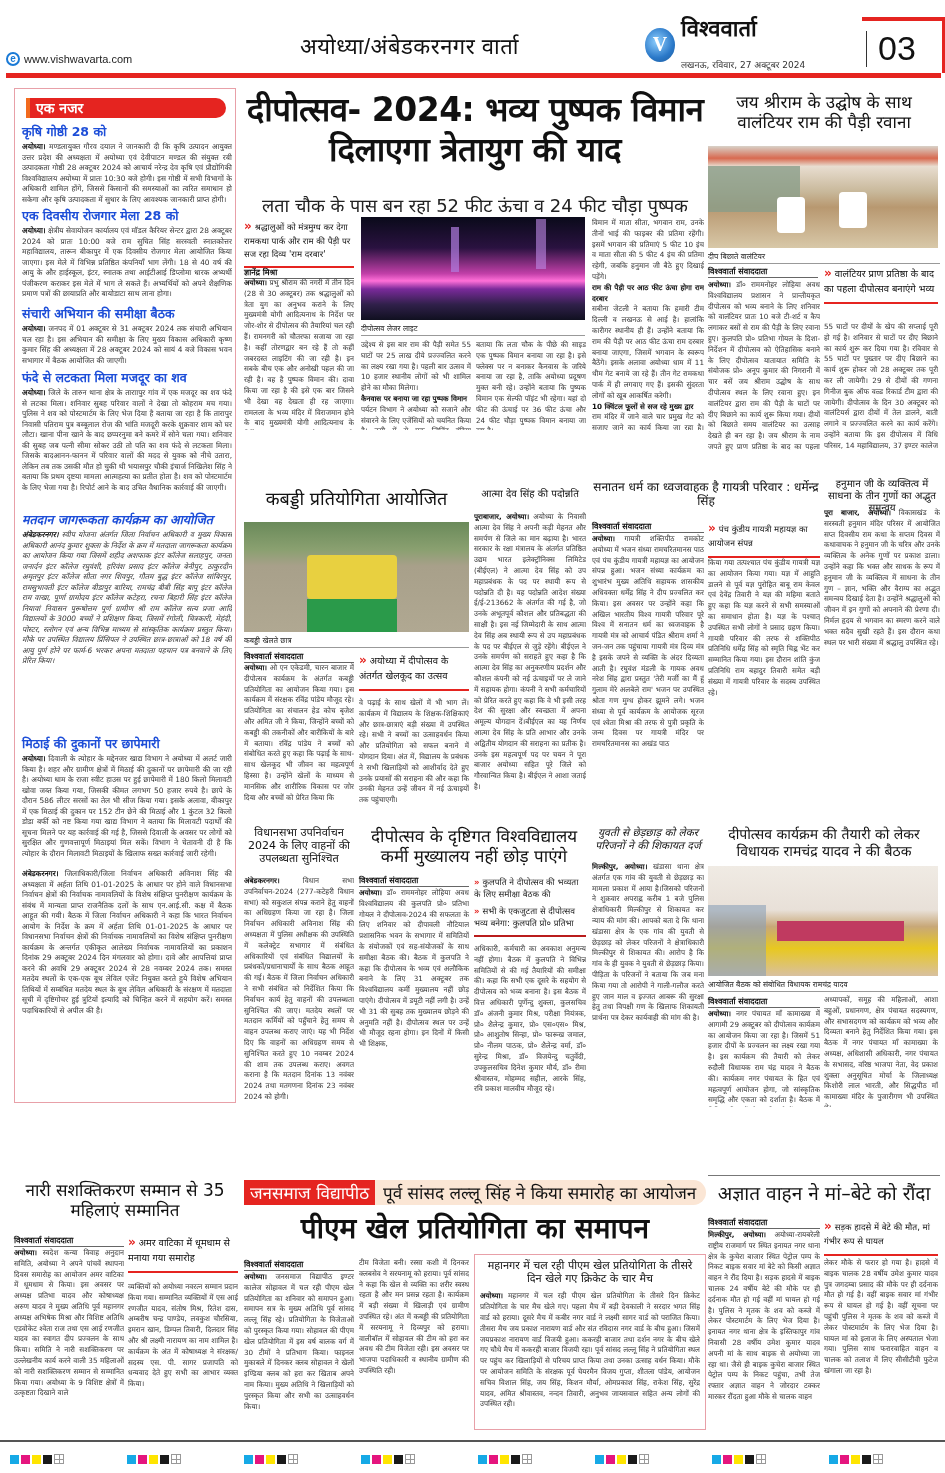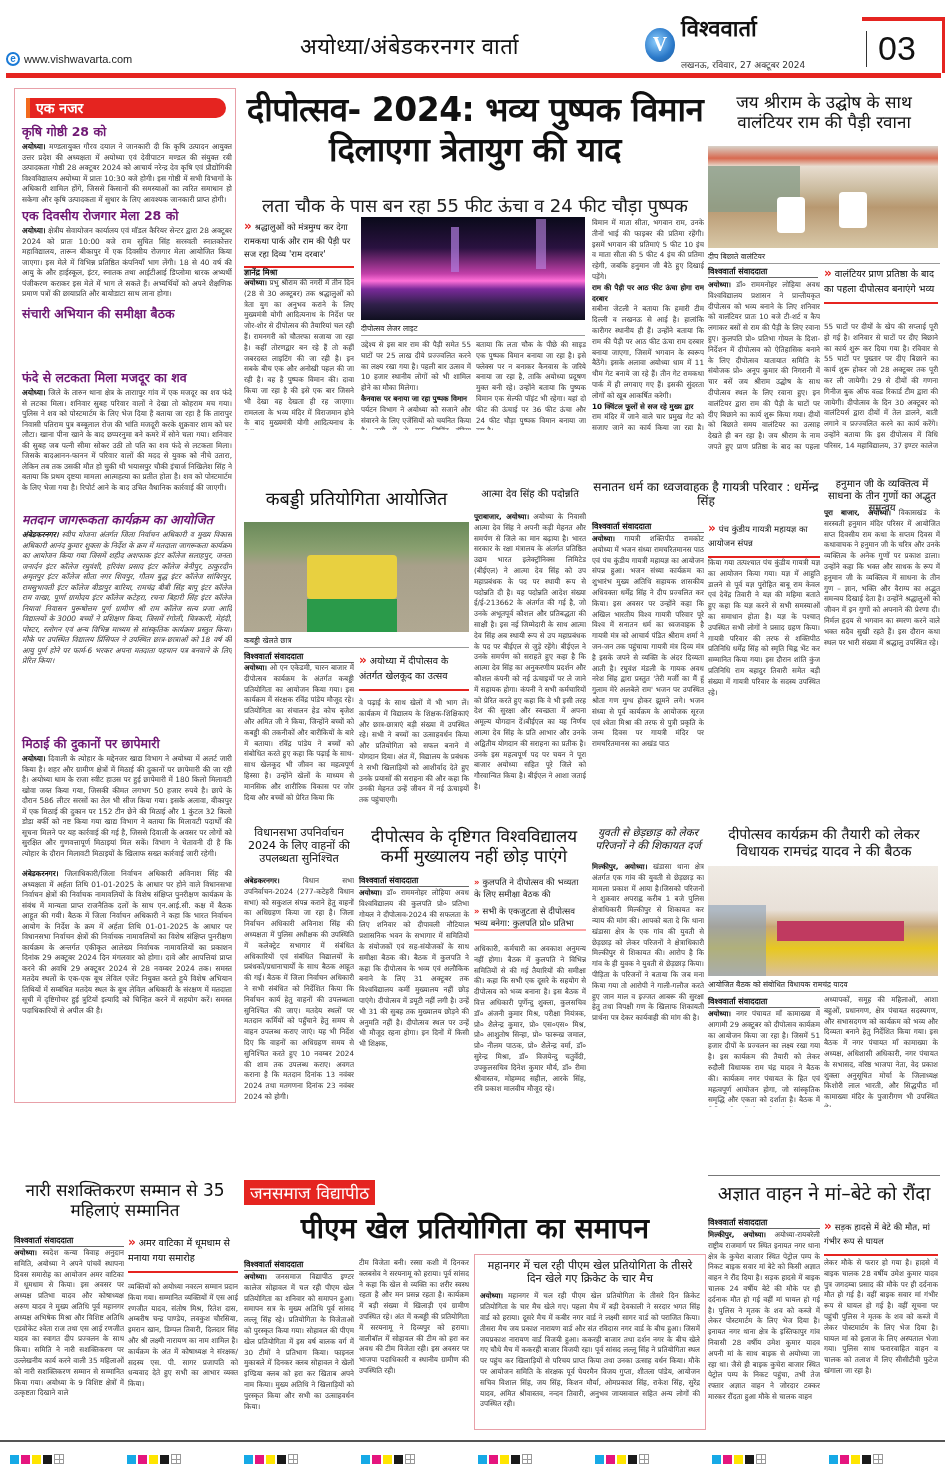--- a/index.html
+++ b/index.html
@@ -14,21 +14,21 @@
 .logo-globe{width:30px;height:34px;border-radius:50%;background:radial-gradient(circle at 40% 40%,#8fd0ff,#2a78c8 60%,#1d5a9a);color:#fff;font-weight:bold;font-size:20px;display:flex;align-items:center;justify-content:center;font-family:"Liberation Serif",serif}
 .logo-name{font-size:22px;font-weight:bold;color:#111;line-height:1}
 .logo-date{font-size:9px;color:#333;margin-top:18px}
 .page-num{left:862px;top:17px;width:84px;height:56px;border-top:4px solid #e52420;border-right:4px solid #e52420;}
 .page-num span{position:absolute;left:16px;top:8px;font-size:34px;font-family:"Liberation Sans",sans-serif;color:#111}
 .page-num .vl{position:absolute;left:4px;top:10px;width:1px;height:36px;background:#333}
 .redbar{left:6px;top:73px;width:935px;height:5px;background:#e52420}
 
 .leftbox{left:14px;top:88px;width:222px;height:1015px;border:1.5px solid #e8a0a8}
 .ek-nazar{left:26px;top:98px;width:200px;height:20px;background:linear-gradient(90deg,#f26a1e 0,#f26a1e 4px,#e52420 4px,#e52420 100%);border-radius:0 10px 10px 0;color:#fff;font-weight:bold;font-size:14px;padding-left:10px;line-height:20px}
-.lh{font-size:12.5px;font-weight:bold;color:#701a75;line-height:1.2}
+.lh{font-size:12.5px;font-weight:bold;color:#1d4ed8;line-height:1.2}
 .lp{font-size:7.4px;line-height:1.42;color:#333;text-align:justify}
 .lp b{color:#111}
 
 .hl-main{left:245px;top:90px;width:460px;text-align:center;font-size:33px;font-weight:bold;line-height:1.22;color:#111;letter-spacing:-0.5px}
 .hl-sub{left:245px;top:193px;width:460px;text-align:center;font-size:18px;color:#222}
 .rhl{font-weight:normal;color:#111;text-align:center;line-height:1.2}
 .photo{overflow:hidden}
 .cap{font-size:7.5px;color:#222;border-bottom:1.5px solid #999;padding:2px 0}
 .col{font-size:7.2px;line-height:1.5;color:#333;text-align:justify}
 .col b{color:#111}
@@ -73,39 +73,40 @@
 <div class="abs" style="left:22px;top:124px;width:210px;">
   <div class="lh">कृषि गोष्ठी 28 को</div>
   <p class="lp" style="margin-top:3px;height:70px;overflow:hidden"><b>अयोध्या।</b><span> मण्डलायुक्त गौरव दयाल ने जानकारी दी कि कृषि उत्पादन आयुक्त उत्तर प्रदेश की अध्यक्षता में अयोध्या एवं देवीपाटन मण्डल की संयुक्त रबी उत्पादकता गोष्ठी 28 अक्टूबर 2024 को आचार्य नरेन्द्र देव कृषि एवं प्रौद्योगिकी विश्वविद्यालय अयोध्या में प्रातः 10:30 बजे होगी। इस गोष्ठी में सभी विभागों के अधिकारी शामिल होंगे, जिससे किसानों की समस्याओं का त्वरित समाधान हो सकेगा और कृषि उत्पादकता में सुधार के लिए आवश्यक जानकारी प्राप्त होगी।</span></p>
 </div>
 <div class="abs" style="left:22px;top:208px;width:210px;">
   <div class="lh">एक दिवसीय रोजगार मेला 28 को</div>
   <p class="lp" style="margin-top:3px;height:85px;overflow:hidden"><b>अयोध्या।</b><span> क्षेत्रीय सेवायोजन कार्यालय एवं मॉडल कैरियर सेन्टर द्वारा 28 अक्टूबर 2024 को प्रातः 10:00 बजे राम सुचित सिंह सरस्वती स्नातकोत्तर महाविद्यालय, तारून बीकापुर में एक दिवसीय रोजगार मेला आयोजित किया जाएगा। इस मेले में विभिन्न प्रतिष्ठित कंपनियाँ भाग लेंगी। 18 से 40 वर्ष की आयु के और हाईस्कूल, इंटर, स्नातक तथा आईटीआई डिप्लोमा धारक अभ्यर्थी पंजीकरण कराकर इस मेले में भाग ले सकते हैं। अभ्यर्थियों को अपने शैक्षणिक प्रमाण पत्रों की छायाप्रति और बायोडाटा साथ लाना होगा।</span></p>
 </div>
 <div class="abs" style="left:22px;top:306px;width:210px;">
   <div class="lh">संचारी अभियान की समीक्षा बैठक</div>
+  <p class="lp" style="margin-top:3px;height:44px;overflow:hidden"><b>अयोध्या।</b><span> जनपद में 01 अक्टूबर से 31 अक्टूबर 2024 तक संचारी अभियान चल रहा है। इस अभियान की समीक्षा के लिए मुख्य विकास अधिकारी कृष्ण कुमार सिंह की अध्यक्षता में 28 अक्टूबर 2024 को सायं 4 बजे विकास भवन सभागार में बैठक आयोजित की जाएगी।</span></p>
 </div>
 <div class="abs" style="left:22px;top:370px;width:210px;">
   <div class="lh">फंदे से लटकता मिला मजदूर का शव</div>
   <p class="lp" style="margin-top:3px;height:128px;overflow:hidden"><b>अयोध्या।</b><span> जिले के तारुन थाना क्षेत्र के ताराापुर गांव में एक मजदूर का शव फंदे से लटका मिला। शनिवार सुबह परिवार वालों ने देखा तो कोहराम मच गया। पुलिस ने शव को पोस्टमार्टम के लिए भेज दिया है बताया जा रहा है कि तारापुर निवासी पतिराम पुत्र बब्बूलाल रोज की भांति मजदूरी करके शुक्रवार शाम को घर लौटा। खाना पीना खाने के बाद छप्परनुमा बने कमरे में सोने चला गया। शनिवार की सुबह जब पत्नी सीमा सोकर उठी तो पति का शव फंदे से लटकता मिला। जिसके बादआनन-फानन में परिवार वालों की मदद से युवक को नीचे उतारा, लेकिन तब तक उसकी मौत हो चुकी थी भयासपुर चौकी इंचार्ज निखिलेश सिंह ने बताया कि प्रथम दृष्टया मामला आत्महत्या का प्रतीत होता है। शव को पोस्टमार्टम के लिए भेजा गया है। रिपोर्ट आने के बाद उचित वैधानिक कार्रवाई की जाएगी।</span></p>
 </div>
 <div class="abs" style="left:22px;top:512px;width:210px;font-style:italic;">
   <div class="lh">मतदान जागरूकता कार्यक्रम का आयोजित</div>
   <p class="lp" style="margin-top:3px;height:212px;overflow:hidden"><b>अंबेडकरनगर।</b><span> स्वीप योजना अंतर्गत जिला निर्वाचन अधिकारी व मुख्य विकास अधिकारी आनंद कुमार शुक्ला के निर्देश के क्रम में मतदाता जागरूकता कार्यक्रम का आयोजन किया गया जिसमें शहीद अशफाक इंटर कॉलेज सलाहपुर, जनता जनार्दन इंटर कॉलेज रघुवंशी, हरिवंश प्रसाद इंटर कॉलेज बेनीपुर, ठाकुरदीन अमृतपुर इंटर कॉलेज सीता नगर शिवपुर, गौतम बुद्ध इंटर कॉलेज सांबिरपुर, रामसुभावती इंटर कॉलेज बीडापुर बारिया, रामचंद्र बीबी सिंह बापू इंटर कॉलेज राम वाखा, पूर्णा ग्रामोदय इंटर कॉलेज कटेहरा, रचना बिहारी सिंह इंटर कॉलेज नियावां निवासन पुरूषोत्तम पूर्ण ग्रामीण श्री राम कॉलेज सत्य प्रजा आदि विद्यालयों के 3000 बच्चों ने प्रशिक्षण किया, जिसमें रंगोली, चित्रकारी, मेहंदी, पोस्टर, स्लोगन एवं अन्य विभिन्न माध्यम से सांस्कृतिक कार्यक्रम प्रस्तुत किया। मौके पर उपस्थित विद्यालय प्रिंसिपल ने उपस्थित छात्र-छात्राओं को 18 वर्ष की आयु पूर्ण होने पर फार्म-6 भरकर अपना मतदाता पहचान पत्र बनवाने के लिए प्रेरित किया।</span></p>
 </div>
 <div class="abs" style="left:22px;top:736px;width:210px;">
   <div class="lh">मिठाई की दुकानों पर छापेमारी</div>
   <p class="lp" style="margin-top:3px;height:118px;overflow:hidden"><b>अयोध्या।</b><span> दिवाली के त्योहार के मद्देनजर खाद्य विभाग ने अयोध्या में अलर्ट जारी किया है। शहर और ग्रामीण क्षेत्रों में मिठाई की दुकानों पर छापेमारी की जा रही है। अयोध्या धाम के राजा स्वीट हाउस पर हुई छापेमारी में 180 किलो मिलावटी खोवा जब्त किया गया, जिसकी कीमत लगभग 50 हजार रुपये है। छापे के दौरान 586 लीटर सरसों का तेल भी सीज किया गया। इसके अलावा, बीकापुर में एक मिठाई की दुकान पर 152 टीन छेने की मिठाई और 1 कुंटल 32 किलो डोडा बर्फी को नष्ट किया गया खाद्य विभाग ने बताया कि मिलावटी पदार्थों की सूचना मिलने पर यह कार्रवाई की गई है, जिससे दिवाली के अवसर पर लोगों को सुरक्षित और गुणवत्तापूर्ण मिठाइयां मिल सकें। विभाग ने चेतावनी दी है कि त्योहार के दौरान मिलावटी मिठाइयों के खिलाफ सख्त कार्रवाई जारी रहेगी।</span></p>
 </div>
 <div class="abs" style="left:22px;top:866px;width:210px;">
   <p class="lp" style="margin-top:3px;height:195px;overflow:hidden"><b>अंबेडकरनगर।</b><span> जिलाधिकारी/जिला निर्वाचन अधिकारी अविनाश सिंह की अध्यक्षता में अर्हता तिथि 01-01-2025 के आधार पर होने वाले विधानसभा निर्वाचन क्षेत्रों की निर्वाचक नामावलियों के विशेष संक्षिप्त पुनरीक्षण कार्यक्रम के संबंध में मान्यता प्राप्त राजनैतिक दलों के साथ एन.आई.सी. कक्ष में बैठक आहूत की गयी। बैठक में जिला निर्वाचन अधिकारी ने कहा कि भारत निर्वाचन आयोग के निर्देश के क्रम में अर्हता तिथि 01-01-2025 के आधार पर विधानसभा निर्वाचन क्षेत्रों की निर्वाचक नामावलियों का विशेष संक्षिप्त पुनरीक्षण कार्यक्रम के अन्तर्गत एकीकृत आलेख्य निर्वाचक नामावलियों का प्रकाशन दिनांक 29 अक्टूबर 2024 दिन मंगलवार को होगा। दावे और आपत्तियां प्राप्त करने की अवधि 29 अक्टूबर 2024 से 28 नवम्बर 2024 तक। समस्त मतदेय स्थलों के एक-एक बूथ लेविल एजेंट नियुक्त करते हुये विशेष अभियान तिथियों में सम्बंधित मतदेय स्थल के बूथ लेविल अधिकारी के संरक्षण में मतदाता सूची में दृष्टिगोचर हुई त्रुटियों इत्यादि को चिन्हित करने में सहयोग करें। समस्त पदाधिकारियों से अपील की है।</span></p>
 </div>
 
 <div class="abs hl-main">दीपोत्सव- 2024: भव्य पुष्पक विमान दिलाएगा त्रेतायुग की याद</div>
-<div class="abs hl-sub">लता चौक के पास बन रहा 55 फीट ऊंचा व 24 फीट चौड़ा पुष्पक</div>
+<div class="abs hl-sub">लता चौक के पास बन रहा 52 फीट ऊंचा व 24 फीट चौड़ा पुष्पक</div>
 
 <div class="abs pull" style="left:244px;top:218px;width:110px;font-size:8.5px;"><span class="chev">»</span><span>श्रद्धालुओं को मंत्रमुग्ध कर देगा रामकथा पार्क और राम की पैड़ी पर सज रहा दिव्य 'राम दरबार'</span></div>
 <div class="abs byline" style="left:244px;top:266px;width:110px;">ज्ञानेंद्र मिश्रा</div>
 <div class="abs col" style="left:244px;top:278px;width:110px;height:152px;overflow:hidden"><b>अयोध्या।</b><span> प्रभु श्रीराम की नगरी में तीन दिन (28 से 30 अक्टूबर) तक श्रद्धालुओं को त्रेता युग का अनुभव कराने के लिए मुख्यमंत्री योगी आदित्यनाथ के निर्देश पर जोर-शोर से दीपोत्सव की तैयारियां चल रही हैं। रामनगरी को चौतरफा सजाया जा रहा है। कहीं तोरणद्वार बन रहे हैं तो कहीं जबरदस्त लाइटिंग की जा रही है। इन सबके बीच एक और अनोखी पहल की जा रही है। वह है पुष्पक विमान की। दावा किया जा रहा है की इसे एक बार जिसने भी देखा वह देखता ही रह जाएगा। रामलला के भव्य मंदिर में विराजमान होने के बाद मुख्यमंत्री योगी आदित्यनाथ के निर्देश पर भगवान राम के आगमन की खुशी में इस बार दीपोत्सव और भी भव्य तरीके से मनाया जाएगा। इसी</span></div>
 
 <div class="abs photo" style="left:361px;top:217px;width:224px;height:103px;background:linear-gradient(180deg,#0a0a1a 0%,#2a1240 30%,#c13fa8 55%,#ff6fd8 62%,#7a2a9a 70%,#30204a 85%,#101020 100%)">
   <div style="position:absolute;left:40%;top:10%;width:8px;height:45px;background:#b07de0;opacity:.7"></div>
   <div style="position:absolute;left:78%;top:2%;width:10px;height:50px;background:#c08ae8;opacity:.6"></div>
 </div>
 <div class="abs cap" style="left:361px;top:321px;width:224px;">दीपोत्सव लेजर लाइट</div>
@@ -148,21 +149,21 @@
 <div class="abs col" style="left:592px;top:534px;width:112px;height:280px;overflow:hidden"><b>अयोध्या।</b><span> गायत्री शक्तिपीठ रामकोट अयोध्या में भजन संध्या रामचरितमानस पाठ एवं पंच कुंडीय गायत्री महायज्ञ का आयोजन संपन्न हुआ। भजन संध्या कार्यक्रम का शुभारंभ मुख्य अतिथि सहायक शासकीय अधिवक्ता धर्मेंद्र सिंह ने दीप प्रज्वलित कर किया। इस अवसर पर उन्होंने कहा कि अखिल भारतीय विश्व गायत्री परिवार पूरे विश्व में सनातन धर्म का ध्वजवाहक है गायत्री मंत्र को आचार्य पंडित श्रीराम शर्मा ने जन-जन तक पहुंचाया गायत्री मंत्र दिव्य मंत्र है इसके जपने से व्यक्ति के अंदर दिव्यता आती है। रघुवंश मंडली के गायक अवध नरेश सिंह द्वारा प्रस्तुत 'तेरी मर्जी का मैं हूं गुलाम मेरे अलबेले राम' भजन पर उपस्थित श्रोता गण मुग्ध होकर झूमने लगे। भजन संध्या से पूर्व कार्यक्रम के आयोजक सूरज एवं श्वेता मिश्रा की तरफ से पुत्री प्रकृति के जन्म दिवस पर गायत्री मंदिर पर रामचरितमानस का अखंड पाठ</span></div>
 <div class="abs pull" style="left:708px;top:520px;width:112px;font-size:8.5px;"><span class="chev">»</span><span>पंच कुंडीय गायत्री महायज्ञ का आयोजन संपन्न</span></div>
 <div class="abs col" style="left:708px;top:558px;width:112px;height:256px;overflow:hidden"><span>किया गया तत्पश्चात पंच कुंडीय गायत्री यज्ञ का आयोजन किया गया। यज्ञ में आहुति डालने से पूर्व यज्ञ पुरोहित बाबू राम केवल एवं देवेंद्र तिवारी ने यज्ञ की महिमा बताते हुए कहा कि यज्ञ करने से सभी समस्याओं का समाधान होता है। यज्ञ के पश्चात् उपस्थित सभी लोगों ने प्रसाद ग्रहण किया। गायत्री परिवार की तरफ से शक्तिपीठ प्रतिनिधि धर्मेंद्र सिंह को स्मृति चिह्न भेंट कर सम्मानित किया गया। इस दौरान शांति कुंज प्रतिनिधि राम बहादुर तिवारी समेत बड़ी संख्या में गायत्री परिवार के सदस्य उपस्थित रहे।</span></div>
 
 <div class="abs rhl" style="left:244px;top:826px;width:110px;font-size:11px;">विधानसभा उपनिर्वाचन 2024 के लिए वाहनों की उपलब्धता सुनिश्चित</div>
 <div class="abs col" style="left:244px;top:876px;width:110px;height:230px;overflow:hidden"><b>अंबेडकरनगर।</b><span> विधान सभा उपनिर्वाचन-2024 (277-कटेहरी विधान सभा) को सकुशल संपन्न कराने हेतु वाहनों का अधिग्रहण किया जा रहा है। जिला निर्वाचन अधिकारी अविनाश सिंह की अध्यक्षता में पुलिस अधीक्षक की उपस्थिति में कलेक्ट्रेट सभागार में संबंधित अधिकारियों एवं संबंधित विद्यालयों के प्रबंधकों/प्रधानाचार्यों के साथ बैठक आहूत की गई। बैठक में जिला निर्वाचन अधिकारी ने सभी संबंधित को निर्देशित किया कि निर्वाचन कार्य हेतु वाहनों की उपलब्धता सुनिश्चित की जाए। मतदेय स्थलों पर मतदान कर्मियों को पहुँचाने हेतु समय से वाहन उपलब्ध कराए जाएं। यह भी निर्देश दिए कि वाहनों का अधिग्रहण समय से सुनिश्चित करते हुए 10 नवम्बर 2024 की शाम तक उपलब्ध कराए। अवगत कराना है कि मतदान दिनांक 13 नवंबर 2024 तथा मतगणना दिनांक 23 नवंबर 2024 को होगी।</span></div>
 
 <div class="abs rhl" style="left:359px;top:826px;width:230px;font-size:17px;">दीपोत्सव के दृष्टिगत विश्वविद्यालय कर्मी मुख्यालय नहीं छोड़ पाएंगे</div>
 <div class="abs byline" style="left:359px;top:874px;width:110px;">विश्ववार्ता संवाददाता</div>
 <div class="abs col" style="left:359px;top:888px;width:110px;height:218px;overflow:hidden"><b>अयोध्या।</b><span> डॉ० राममनोहर लोहिया अवध विश्वविद्यालय की कुलपति प्रो० प्रतिभा गोयल ने दीपोत्सव-2024 की सफलता के लिए शनिवार को दीपावली नौटियाल प्रशासनिक भवन के सभागार में समितियों के संयोजकों एवं सह-संयोजकों के साथ समीक्षा बैठक की। बैठक में कुलपति ने कहा कि दीपोत्सव के भव्य एवं अलौकिक बनाने के लिए 31 अक्टूबर तक विश्वविद्यालय कर्मी मुख्यालय नहीं छोड़ पाएंगे। दीपोत्सव में डयूटी नहीं लगी है। उन्हें भी 31 की सुबह तक मुख्यालय छोड़ने की अनुमति नहीं है। दीपोत्सव स्थल पर उन्हें भी मौजूद रहना होगा। इन दिनों में किसी भी शिक्षक,</span></div>
-<div class="abs" style="left:474px;top:876px;width:112px;border-bottom:2px solid #fca5a5;">
+<div class="abs" style="left:474px;top:876px;width:112px;border-bottom:2px solid #b91c1c;padding-bottom:6px">
   <div style="font-size:8.5px;line-height:1.45;margin-bottom:4px"><span class="chev" style="color:#e52420;font-weight:bold">» </span><span>कुलपति ने दीपोत्सव की भव्यता के लिए समीक्षा बैठक की</span></div>
   <div style="font-size:8.5px;line-height:1.45"><span class="chev" style="color:#e52420;font-weight:bold">» </span><span>सभी के एकजुटता से दीपोत्सव भव्य बनेगा: कुलपति प्रो० प्रतिभा</span></div>
 </div>
 <div class="abs col" style="left:474px;top:944px;width:112px;height:162px;overflow:hidden"><span>अधिकारी, कर्मचारी का अवकाश अनुमन्य नहीं होगा। बैठक में कुलपति ने विभिन्न समितियों से की गई तैयारियों की समीक्षा की। कहा कि सभी एक दूसरे के सहयोग से दीपोत्सव को भव्य बनाना है। इस बैठक में वित्त अधिकारी पूर्णेन्दु शुक्ला, कुलसचिव डॉ० अंजनी कुमार मिश्र, परीक्षा नियंत्रक, प्रो० शैलेन्द्र कुमार, प्रो० एस०एस० मिश्र, प्रो० आशुतोष सिन्हा, प्रो० फारूख जमाल, प्रो० नीलम पाठक, प्रो० शैलेन्द्र वर्मा, डॉ० सुरेन्द्र मिश्रा, डॉ० विजयेन्दु चतुर्वेदी, उपकुलसचिव दिनेश कुमार मौर्य, डॉ० रीमा श्रीवास्तव, मोहम्मद सहील, आरके सिंह, रवि प्रकाश मालवीय मौजूद रहे।</span></div>
 
 <div class="abs rhl" style="left:592px;top:826px;width:112px;font-size:10.5px;font-style:italic;">युवती से छेड़छाड़ को लेकर परिजनों ने की शिकायत दर्ज</div>
 <div class="abs col" style="left:592px;top:862px;width:112px;height:244px;overflow:hidden"><b>मिल्कीपुर, अयोध्या।</b><span> खंडासा थाना क्षेत्र अंतर्गत एक गांव की युवती से छेड़छाड़ का मामला प्रकाश में आया है।जिसको परिजनों ने शुक्रवार अपराह्न करीब 1 बजे पुलिस क्षेत्राधिकारी मिल्कीपुर से शिकायत कर न्याय की मांग की। आपको बता दे कि थाना खंडासा क्षेत्र के एक गांव की युवती से छेड़छाड़ को लेकर परिजनों ने क्षेत्राधिकारी मिल्कीपुर से शिकायत की। आरोप है कि गांव के ही युवक ने युवती से छेड़छाड़ किया। पीड़िता के परिजनों ने बताया कि जब मना किया गया तो आरोपी ने गाली-गलौज करते हुए जान माल व इज्जत आबरू की सुरक्षा हेतु तथा विपक्षी गण के खिलाफ शिकायती प्रार्थना पत्र देकर कार्यवाही की मांग की है।</span></div>
 
 <div class="abs rhl" style="left:708px;top:826px;width:232px;font-size:14px;">दीपोत्सव कार्यक्रम की तैयारी को लेकर विधायक रामचंद्र यादव ने की बैठक</div>
 <div class="abs photo" style="left:708px;top:866px;width:230px;height:110px;background:linear-gradient(180deg,#f0ebe4 0%,#e8e0d8 40%,#c8a878 55%,#e8c820 75%,#d8c0a0 100%)">
@@ -175,20 +176,21 @@
 <div class="abs col" style="left:824px;top:995px;width:114px;height:112px;overflow:hidden"><span>अध्यापकों, समूह की महिलाओं, आशा बहुओं, प्रधानगण, क्षेत्र पंचायत सदस्यगण, और सभासदगण को कार्यक्रम को भव्य और दिव्यता बनाने हेतु निर्देशित किया गया। इस बैठक में नगर पंचायत माँ कामाख्या के अध्यक्ष, अधिशासी अधिकारी, नगर पंचायत के सभासद, वरिष्ठ भाजपा नेता, वेद प्रकाश शुक्ला अनुसूचित मोर्चा के जिलाध्यक्ष किशोरी लाल भारती, और सिद्धपीठ माँ कामाख्या मंदिर के पुजारीगण भी उपस्थित थे।</span></div>
 
 <div class="abs rhl" style="left:14px;top:1180px;width:222px;font-size:17px;">नारी सशक्तिकरण सम्मान से 35 महिलाएं सम्मानित</div>
 <div class="abs byline" style="left:14px;top:1234px;width:110px;">विश्ववार्ता संवाददाता</div>
 <div class="abs col" style="left:14px;top:1248px;width:110px;height:188px;overflow:hidden"><b>अयोध्या।</b><span> स्वदेश कन्या विवाह अनुदान समिति, अयोध्या ने अपने पांचवें स्थापना दिवस समारोह का आयोजन अमर वाटिका में धूमधाम से किया। इस अवसर पर अध्यक्ष प्रतिभा यादव और कोषाध्यक्ष अरुण यादव ने मुख्य अतिथि पूर्व महानगर अध्यक्ष अभिषेक मिश्रा और विशिष्ट अतिथि एडवोकेट श्वेता राज तथा एस आई रणजीत यादव का स्वागत दीप प्रज्वलन के साथ किया। समिति ने नारी सशक्तिकरण पर उल्लेखनीय कार्य करने वाली 35 महिलाओं को नारी सशक्तिकरण सम्मान से सम्मानित किया गया। अयोध्या के 9 विशिष्ट क्षेत्रों में उत्कृष्टता दिखाने वाले</span></div>
 <div class="abs pull" style="left:128px;top:1234px;width:110px;"><span class="chev">»</span><span>अमर वाटिका में धूमधाम से मनाया गया समारोह</span></div>
 <div class="abs col" style="left:128px;top:1282px;width:110px;height:154px;overflow:hidden"><span>व्यक्तियों को अयोध्या नवरत्न सम्मान प्रदान किया गया। सम्मानित व्यक्तियों में एस आई रणजीत यादव, संतोष मिश्र, रितेश दास, अम्बरीष चन्द्र पाण्डेय, लवकुश चौरसिया, इमरान खान, डिम्पल तिवारी, दिलदार सिंह और श्री लक्ष्मी नारायण का नाम शामिल है। कार्यक्रम के अंत में कोषाध्यक्ष ने संरक्षक/सदस्य एस. पी. सागर प्रजापति को धन्यवाद देते हुए सभी का आभार व्यक्त किया।</span></div>
 
 <div class="abs" style="left:244px;top:1180px;width:462px;display:flex;align-items:center">
   <span class="banner-red">जनसमाज विद्यापीठ</span>
+  <span class="banner-pill">पूर्व सांसद लल्लू सिंह ने किया समारोह का आयोजन</span>
 </div>
 <div class="abs rhl" style="left:244px;top:1212px;width:462px;font-size:28px;font-weight:bold;">पीएम खेल प्रतियोगिता का समापन</div>
 <div class="abs byline" style="left:244px;top:1258px;width:110px;">विश्ववार्ता संवाददाता</div>
 <div class="abs col" style="left:244px;top:1272px;width:110px;height:164px;overflow:hidden"><b>अयोध्या।</b><span> जनसमाज विद्यापीठ इण्टर कालेज सोहावल में चल रही पीएम खेल प्रतियोगिता का शनिवार को समापन हुआ। समापन सत्र के मुख्य अतिथि पूर्व सांसद लल्लू सिंह रहे। प्रतियोगिता के विजेताओं को पुरस्कृत किया गया। सोहावल की पीएम खेल प्रतियोगिता में इस वर्ष बालक वर्ग में 30 टीमों ने प्रतिभाग किया। फाइनल मुकाबले में दिनकर क्लब सोहावल ने खेलों इण्डिया क्लब को हरा कर खिताब अपने नाम किया। मुख्य अतिथि ने खिलाड़ियों को पुरस्कृत किया और सभी का उत्साहवर्धन किया।</span></div>
 <div class="abs col" style="left:359px;top:1258px;width:110px;height:178px;overflow:hidden"><span>टीम विजेता बनी। रस्सा कशी में दिनकर क्लबसेव ने सरयनामू को हराया। पूर्व सांसद ने कहा कि खेल से व्यक्ति का शरीर स्वस्थ रहता है और मन प्रसन्न रहता है। कार्यक्रम में बड़ी संख्या में खिलाड़ी एवं ग्रामीण उपस्थित रहे। अंत में कबड्डी की प्रतियोगिता में सरयनामू ने दिव्यपुर को हराया। वालीबॉल में सोहावल की टीम को हरा कर अवध की टीम विजेता रही। इस अवसर पर भाजपा पदाधिकारी व स्थानीय ग्रामीण की उपस्थिति रही।</span></div>
 <div class="abs box-pink" style="left:474px;top:1254px;width:232px;height:176px;padding:4px 5px;">
   <div class="rhl" style="font-size:11px;margin-bottom:6px">महानगर में चल रही पीएम खेल प्रतियोगिता के तीसरे दिन खेले गए क्रिकेट के चार मैच</div>
   <div class="col" style="height:120px;overflow:hidden"><b>अयोध्या।</b><span> महानगर में चल रही पीएम खेल प्रतियोगिता के तीसरे दिन क्रिकेट प्रतियोगिता के चार मैच खेले गए। पहला मैच में बड़ी देवकाली ने सरदार भगत सिंह वार्ड को हराया। दूसरे मैच में कबीर नगर वार्ड ने लक्ष्मी सागर वार्ड को पराजित किया। तीसरा मैच जय प्रकाश नारायण वार्ड और संत रविदास नगर वार्ड के बीच हुआ। जिसमें जयप्रकाश नारायण वार्ड विजयी हुआ। ककरही बाजार तथा दर्शन नगर के बीच खेले गए चौथे मैच में ककरही बाजार विजयी रहा। पूर्व सांसद लल्लू सिंह ने प्रतियोगिता स्थल पर पहुंच कर खिलाड़ियों से परिचय प्राप्त किया तथा उनका उत्साह वर्धन किया। मौके पर आयोजन समिति के संरक्षक पूर्व चेयरमैन विजय गुप्ता, शीतला पांडेय, आयोजन सचिव विशाल सिंह, जय सिंह, किशन मौर्या, ओमप्रकाश सिंह, राकेश सिंह, सुरेंद्र यादव, अमित श्रीवास्तव, नन्दन तिवारी, अनुभव जायसवाल सहित अन्य लोगों की उपस्थित रही।</span></div>
 </div>
 

